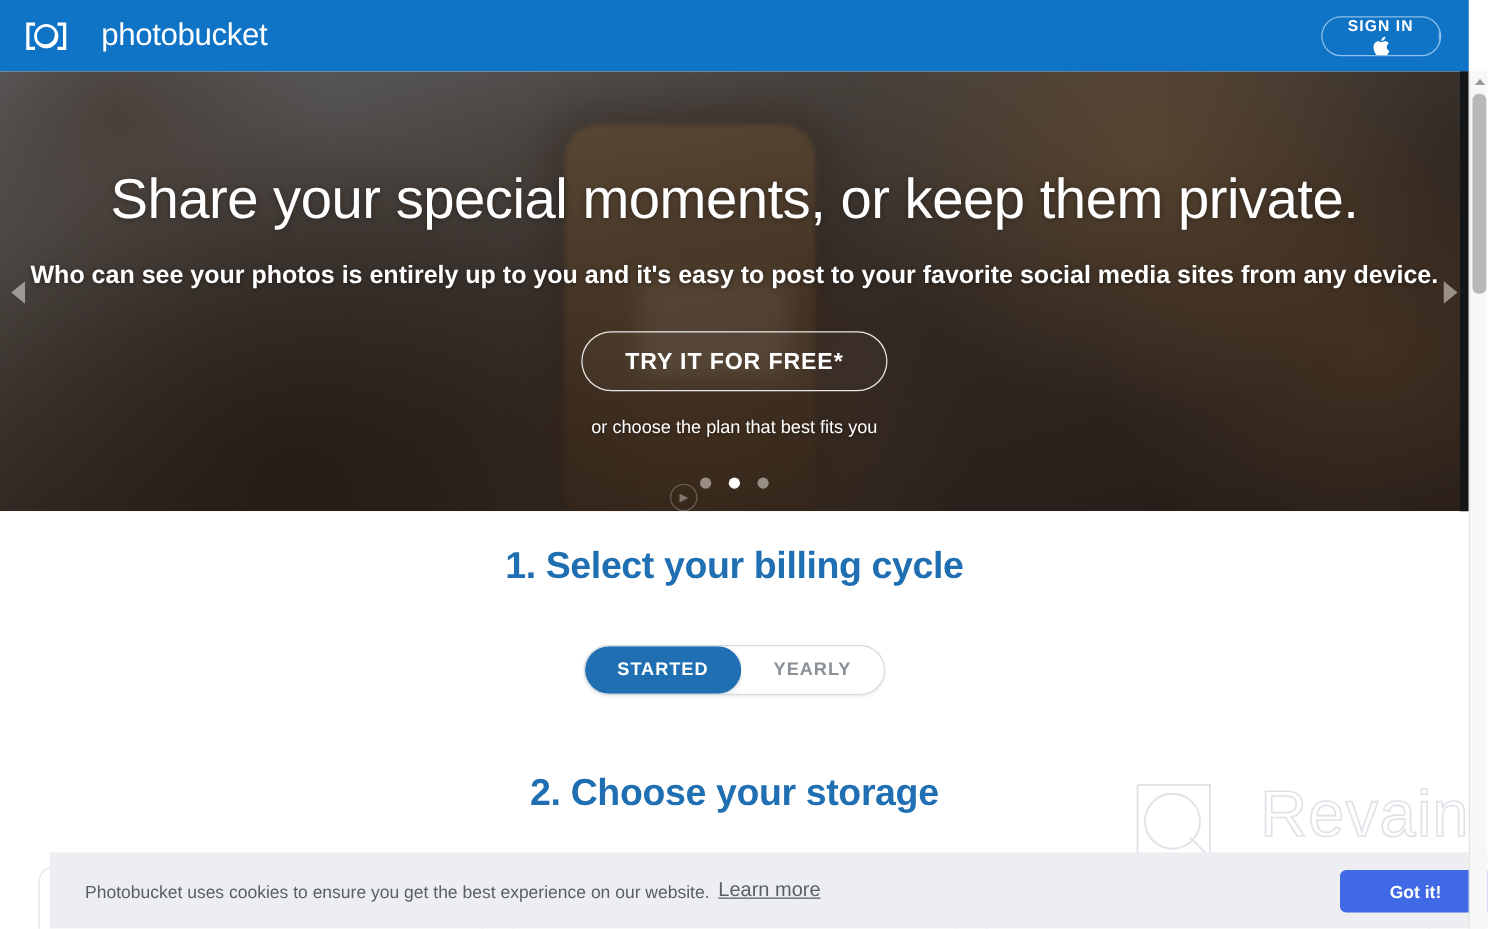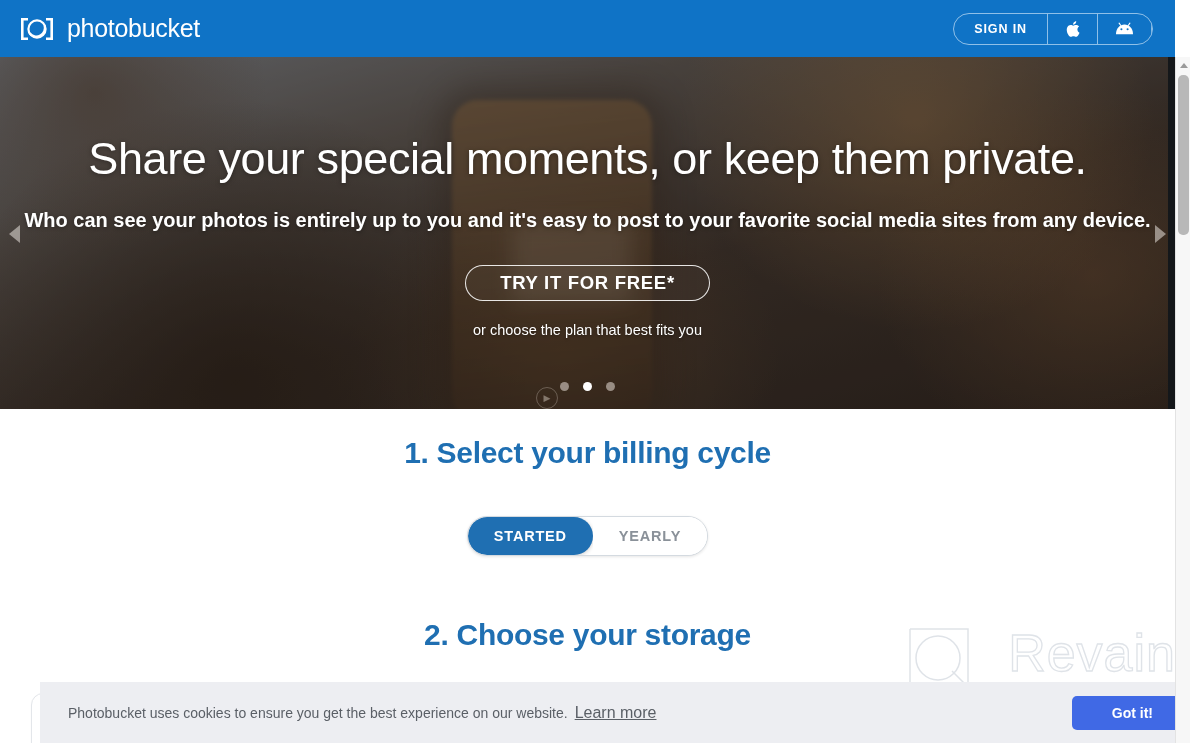--- a/index.html
+++ b/index.html
@@ -12,33 +12,34 @@
   .page { position: relative; width: 1190px; height: 743px; overflow: hidden; background:#fff; }
 
   
   .header {
     position: absolute; top: 0; left: 0;
     width: 1175px; height: 57px;
     background: #0f73c6;
     display: flex; align-items: center;
     z-index: 40;
   }
-  .logo-wrap { display: flex; align-items: center; margin-left: 18px; gap: 11px; }
+  .logo-wrap { display: flex; align-items: center; margin-left: 18px; gap: 25px; }
   .logo-icon { width: 38px; height: 26px; display:block; }
   .logo-text {
     color: #ffffff; font-size: 25px; letter-spacing: -0.3px;
     font-weight: 400;
   }
   .header-right {
     margin-left: auto; margin-right: 22px;
     display: flex; align-items: stretch;
     height: 32px;
     border: 1px solid #8fc0e8;
     border-radius: 16px;
     overflow: hidden;
+    flex-direction: column;
   }
   .hdr-btn {
     display: flex; align-items: center; justify-content: center;
     padding: 0 20px;
     color: #ffffff; font-size: 12.5px; font-weight: 600;
     letter-spacing: 0.9px;
     border-right: 1px solid #8fc0e8;
     background: transparent;
     cursor: pointer;
   }
@@ -101,21 +102,21 @@
   .hero-sub {
     margin-top: 24px;
     color: #ffffff;
     font-size: 20px;
     font-weight: 600;
     text-shadow: 0 1px 4px rgba(0,0,0,0.4);
   }
   .hero-cta {
     margin-top: 33px;
     display: inline-flex; align-items: center; justify-content: center;
-    padding: 0 34px; height: 36px;
+    padding: 0 34px; height: 48px;
     border: 1.6px solid rgba(255,255,255,0.88);
     border-radius: 26px;
     color: #ffffff;
     font-size: 18.5px; font-weight: 700; letter-spacing: 0.7px;
     cursor: pointer;
     background: rgba(255,255,255,0.03);
   }
   .hero-note {
     margin-top: 21px;
     color: #ffffff;

